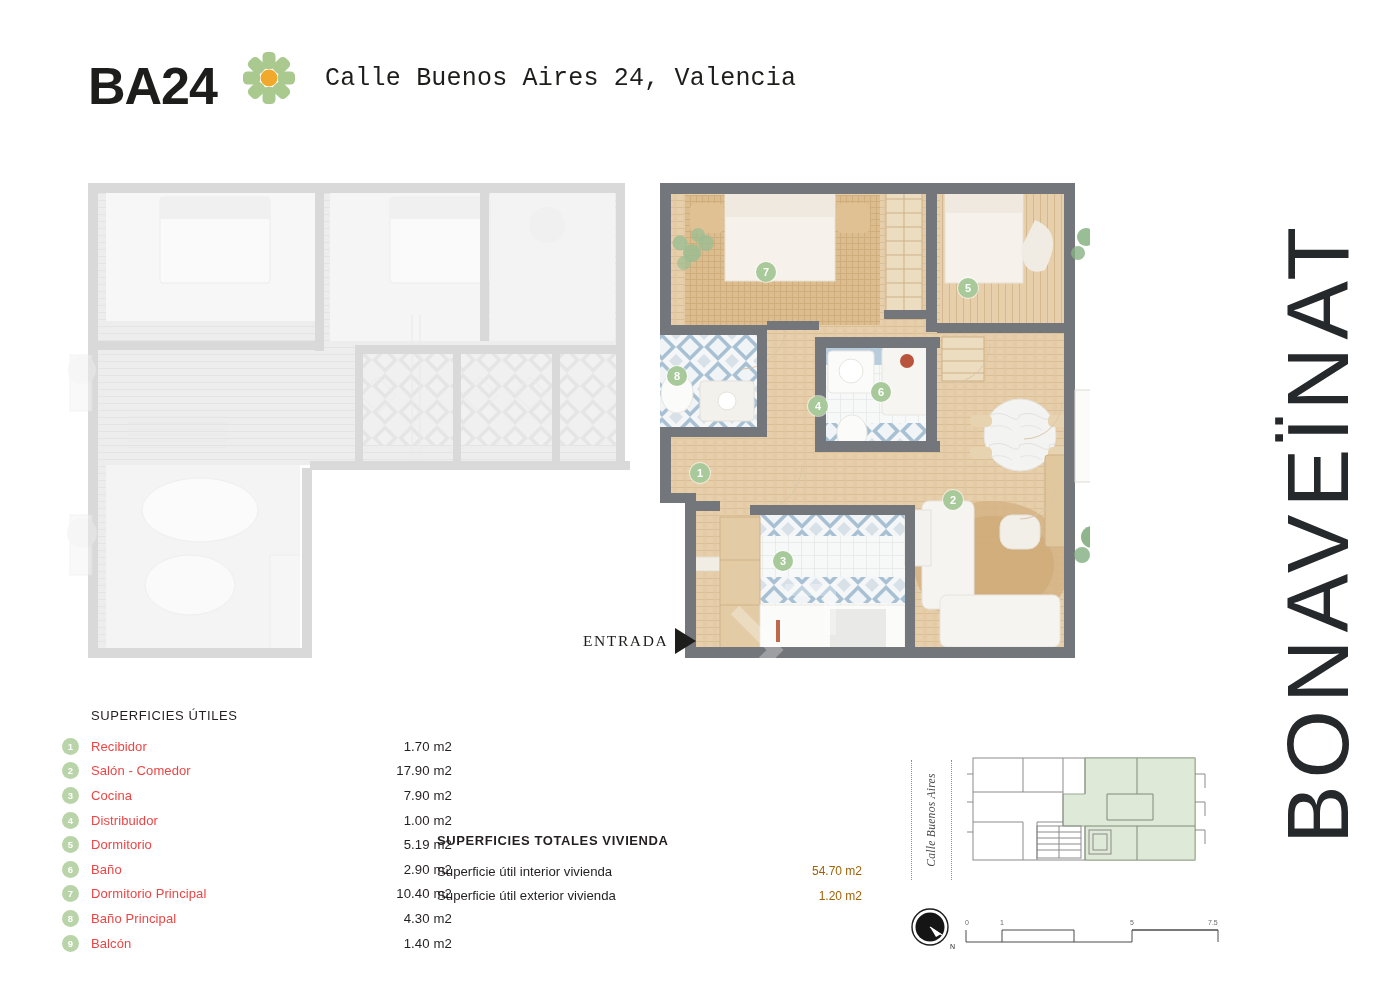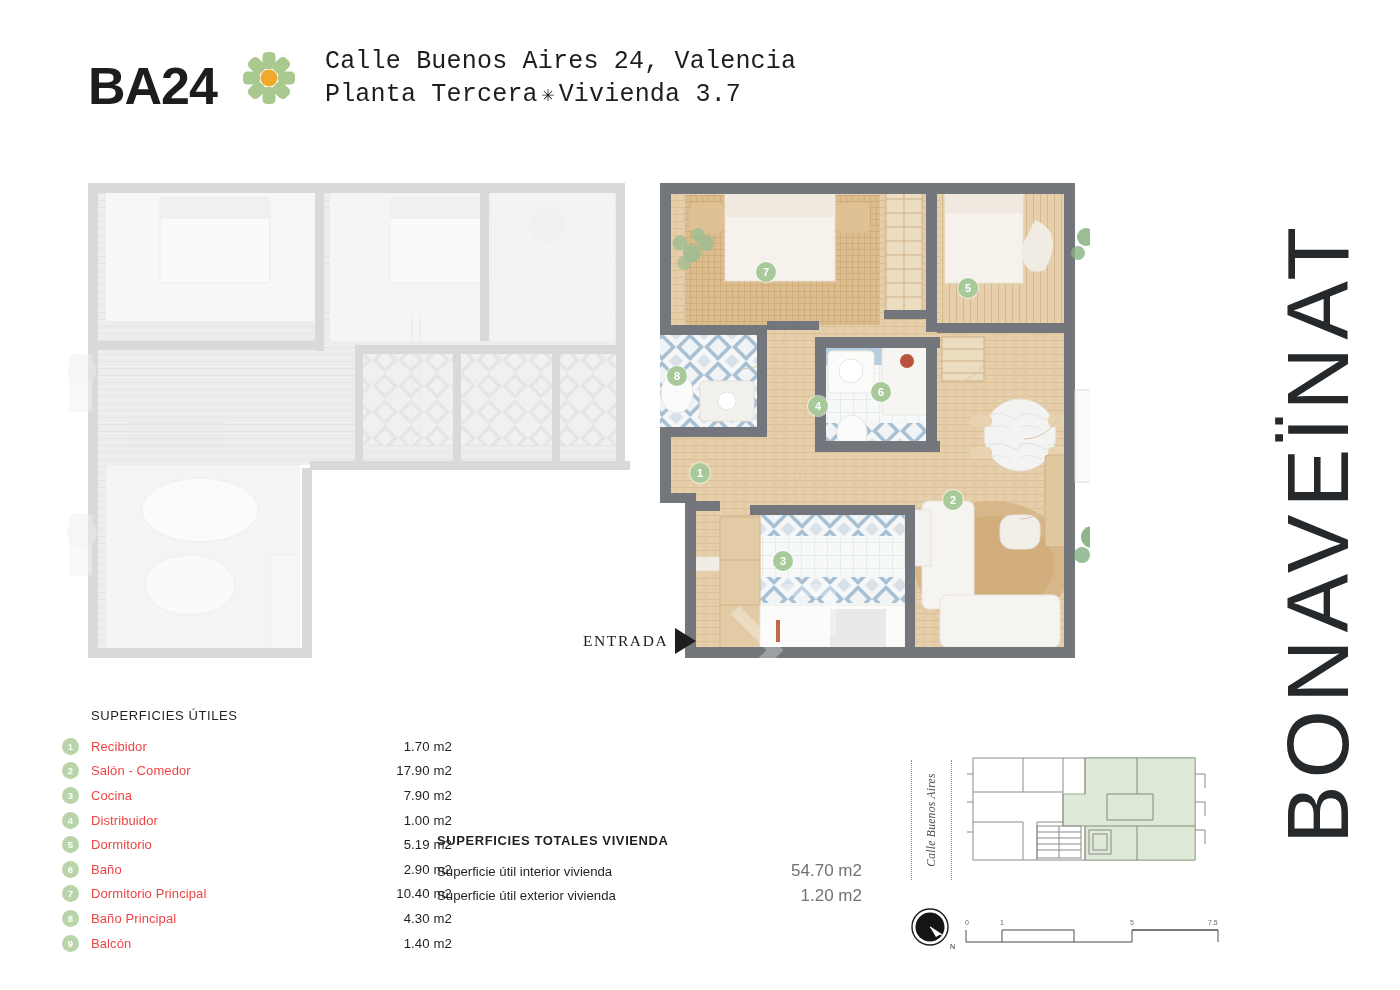--- a/index.html
+++ b/index.html
@@ -182,22 +182,22 @@
   .total-row {
     display: flex; align-items: center;
     height: 24.6px;
   }
   .total-name {
     font-size: 13.2px;
     color: #231f20;
     flex: 1 1 auto;
   }
   .total-val {
-    font-size: 17px;
-    color: #737373;
+    font-size: 12px;
+    color: #a16207;
     width: 86px;
     text-align: right;
   }
 
   
   #keyplan {
     position: absolute;
     left: 905px; top: 752px;
     width: 320px; height: 135px;
   }
@@ -275,21 +275,20 @@
           <g transform="rotate(315)">
               <rect x="-6.5" y="-26" width="13" height="17" rx="4.5"></rect>
             </g>
         </g>
       </g>
       <circle cx="30" cy="30" r="8.5" fill="#f0a92a"></circle>
     </svg>
 
     <div id="header-texts">
       <div class="header-line">Calle Buenos Aires 24, Valencia</div>
-      <div class="header-line"><span>Planta Tercera</span><span class="hdr-star">✳</span><span>Vivienda 3.7</span></div>
     </div>
   </div>
 
   <div id="vertical-brand">
     <span>BONAVEÏNAT</span>
   </div>
 
   <div id="plan-wrap">
     <svg id="plan-svg" viewBox="0 0 1030 510">
       <defs>

